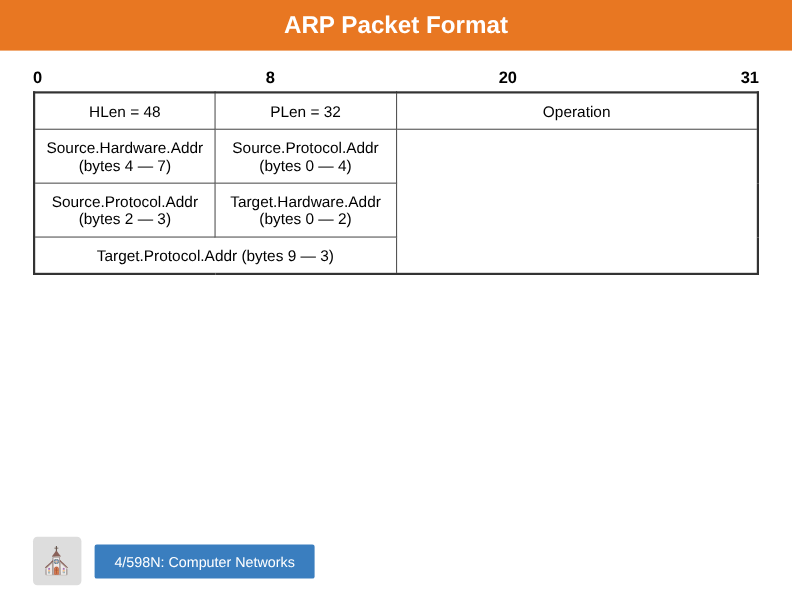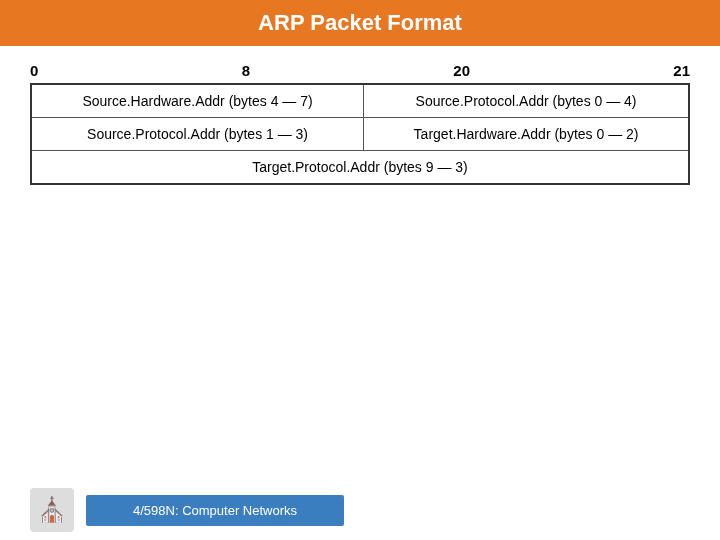--- a/index.html
+++ b/index.html
@@ -65,51 +65,56 @@
       display: flex;
       align-items: center;
       justify-content: center;
       font-size: 24px;
     }
 
     .footer-bar {
       background: #3a7ebf;
       color: white;
       font-size: 13px;
-      padding: 8px 47px;
+      padding: 8px 18px;
       border-radius: 2px;
       text-align: center;
     }
   </style>
 </head>
 <body>
 
 <div class="header">ARP Packet Format</div>
 
 <div class="content">
   <div class="bit-labels">
     <span>0</span>
     <span>8</span>
     <span>20</span>
-    <span>21</span>
+    <span>31</span>
   </div>
 
   <table class="packet-table">
 
     <tbody>
 
+    <tr>
+      <td style="width:25%;">HLen = 48</td>
+      <td style="width:25%;">PLen = 32</td>
+      <td style="width:50%;">Operation</td>
+    </tr>
 
 
     <tr>
       <td>Source.Hardware.Addr (bytes 4 — 7)</td>
       <td>Source.Protocol.Addr (bytes 0 — 4)</td>
     </tr>
 
     <tr>
-      <td>Source.Protocol.Addr (bytes 1 — 3)</td>
+      <td>Source.Protocol.Addr (bytes 2 — 3)</td>
       <td>Target.Hardware.Addr (bytes 0 — 2)</td>
     </tr>
 
 
     <tr>
       <td colspan="2">Target.Protocol.Addr (bytes 9 — 3)</td>
     </tr>
   </tbody>
     </table>
 </div>

